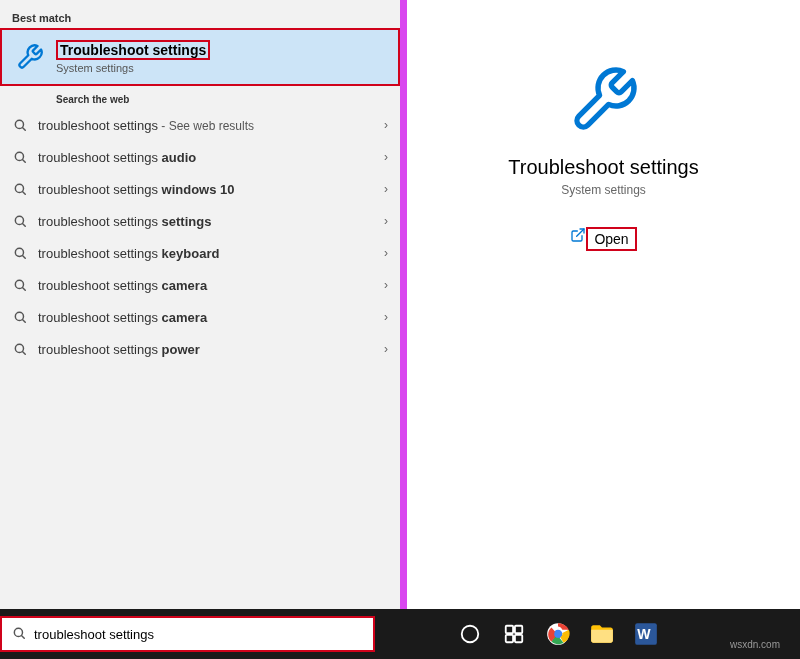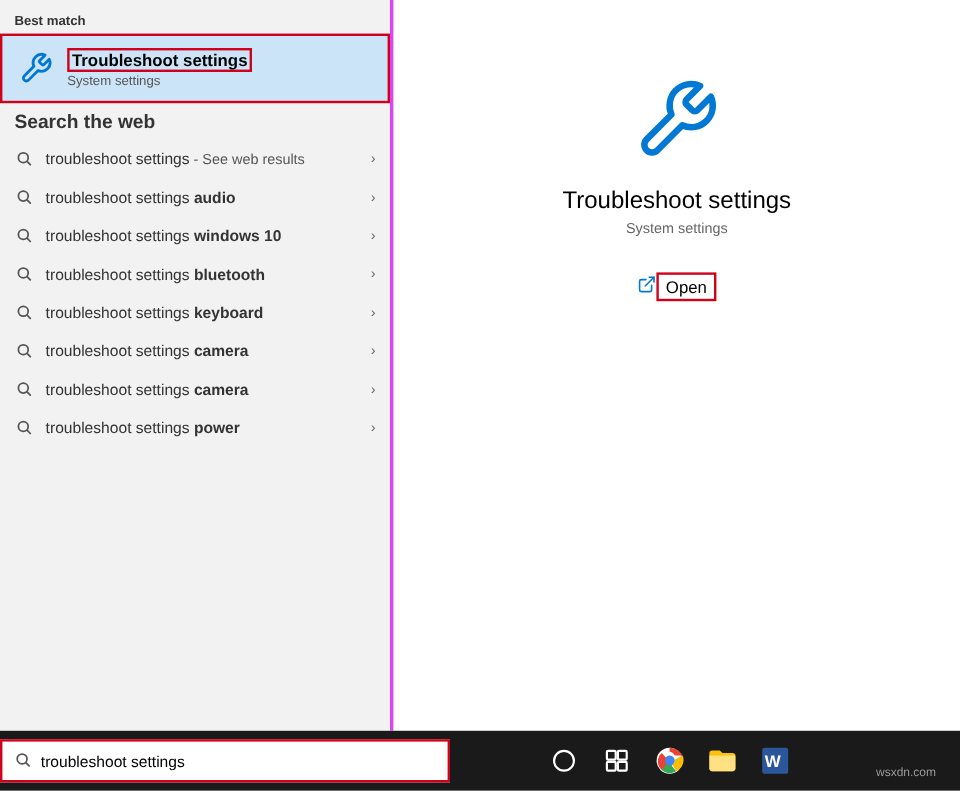--- a/index.html
+++ b/index.html
@@ -14,25 +14,25 @@
     }
 
     .main-area {
       display: flex;
       flex: 1;
       overflow: hidden;
     }
 
     
     .left-panel {
-      width: 328px;
+      width: 407px;
       background: #f2f2f2;
       display: flex;
       flex-direction: column;
-      border-right: 3px solid #d946ef;
+      border-right: 7px solid #d946ef;
     }
 
     .best-match-section {
       background: #f2f2f2;
       padding: 8px 0 0 0;
     }
 
     .section-label {
       font-size: 11px;
       font-weight: 600;
@@ -74,24 +74,25 @@
       padding: 0 2px;
     }
 
     .best-match-subtitle {
       font-size: 11px;
       color: #555;
       margin-top: 2px;
     }
 
     .search-web-label {
-      font-size: 16px;
+      font-size: 10px;
       font-weight: 600;
       color: #333;
       padding: 8px 12px 4px 12px;
+      margin-left: 44px;
     }
 
     .search-results-list {
       flex: 1;
       overflow-y: auto;
     }
 
     .search-result-item {
       display: flex;
       align-items: center;
@@ -214,21 +215,21 @@
     }
 
     .app-subtitle-large {
       font-size: 12px;
       color: #666;
       margin-bottom: 30px;
     }
 
     .open-button-row {
       display: flex;
-      align-items: center;
+      align-items: flex-start;
       gap: 0;
     }
 
     .open-icon {
       color: #0078d4;
       font-size: 16px;
     }
 
     .open-button {
       font-size: 14px;
@@ -308,21 +309,21 @@
       </div>
 
       <div class="search-result-item">
         <div class="search-icon-small">
           <svg width="14" height="14" viewBox="0 0 24 24" fill="none" stroke="#555" stroke-width="2.5" stroke-linecap="round" stroke-linejoin="round">
             <circle cx="11" cy="11" r="7"></circle>
               <line x1="21" y1="21" x2="16.65" y2="16.65"></line>
           </svg>
         </div>
         <span class="search-result-text">
-          troubleshoot settings <span class="bold">bluetooth</span>
+          troubleshoot settings <span class="bold">settings</span>
         </span>
         <span class="chevron-right">›</span>
       </div>
 
       <div class="search-result-item">
         <div class="search-icon-small">
           <svg width="14" height="14" viewBox="0 0 24 24" fill="none" stroke="#555" stroke-width="2.5" stroke-linecap="round" stroke-linejoin="round">
             <circle cx="11" cy="11" r="7"></circle>
               <line x1="21" y1="21" x2="16.65" y2="16.65"></line>
           </svg>

